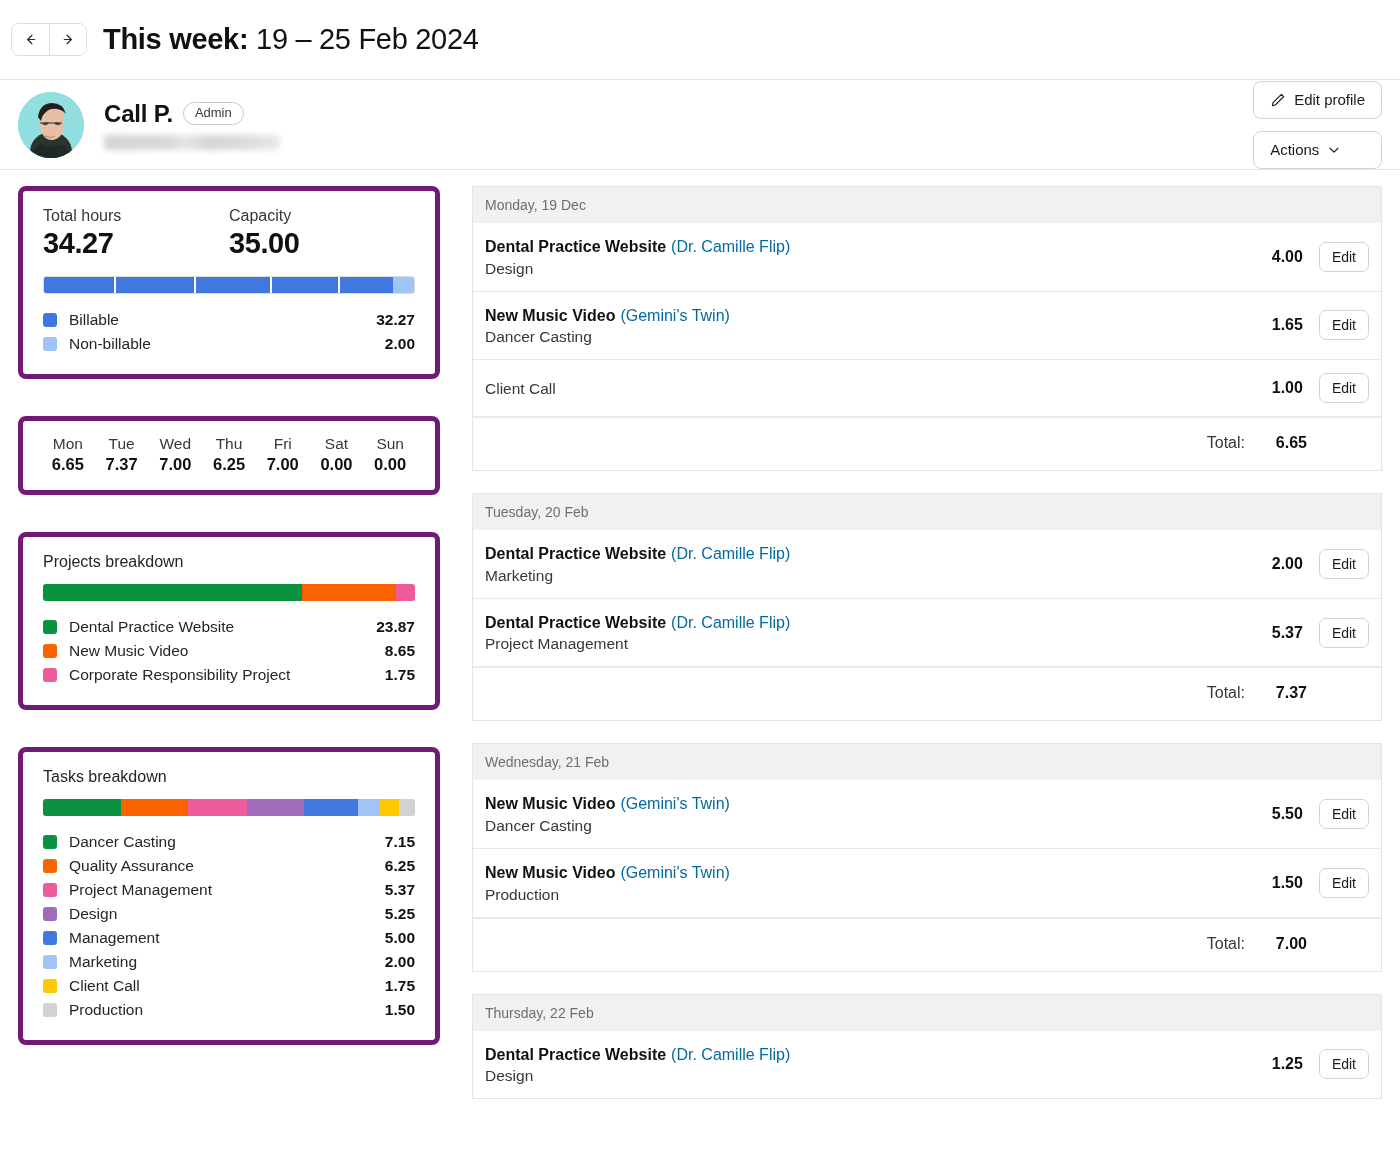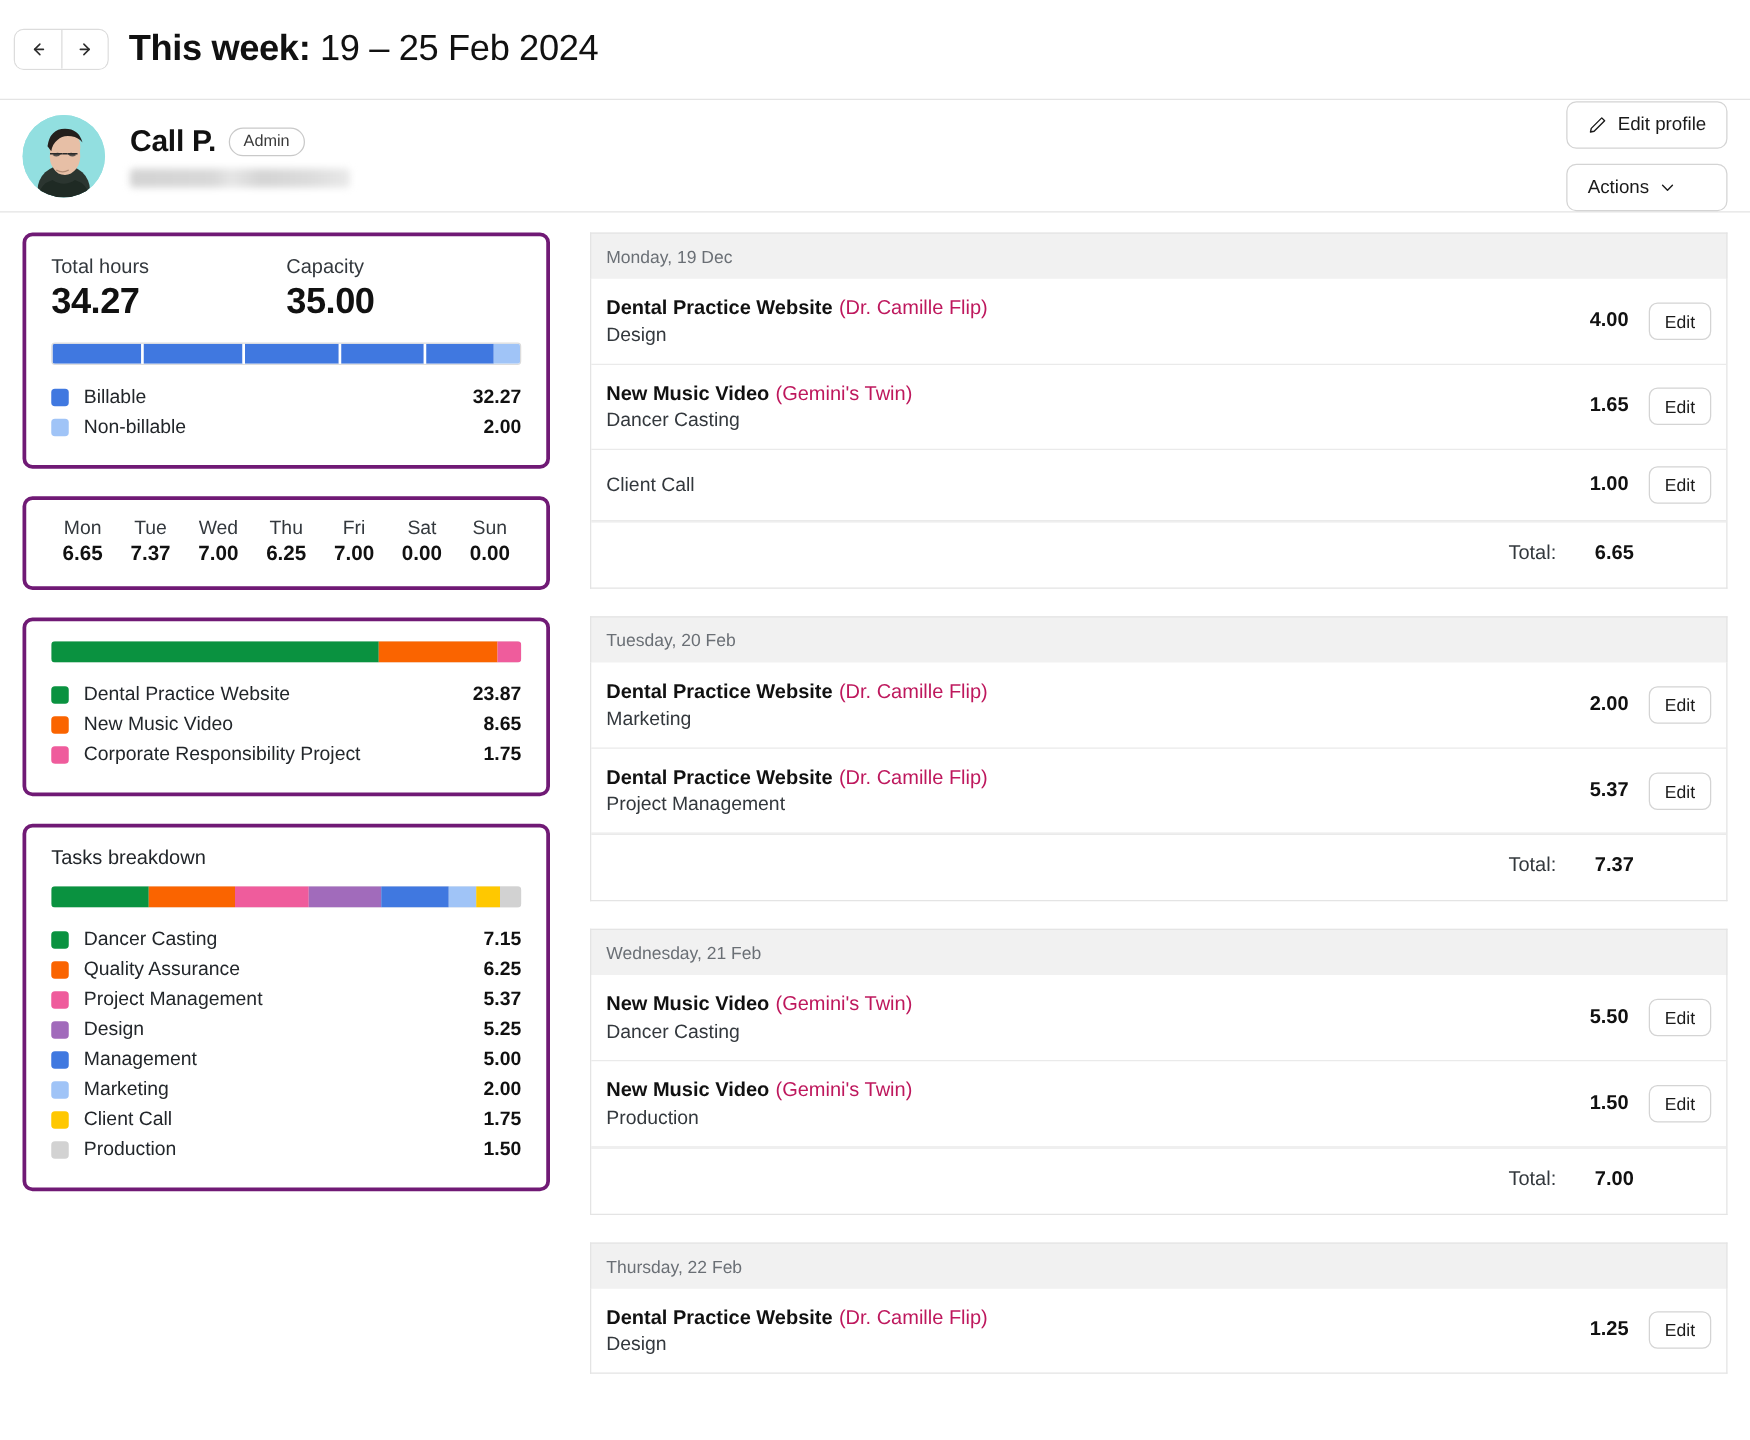--- a/index.html
+++ b/index.html
@@ -103,25 +103,25 @@
     font-family: "Liberation Sans", sans-serif;
     white-space: nowrap;
   }
 
   
   .columns { display: flex; padding: 16px 18px 0 18px; gap: 32px; }
   .leftcol { width: 422px; flex: 0 0 422px; }
   .rightcol { flex: 1 1 auto; min-width: 0; }
 
   .card {
-    border: 3px solid #701a75;
+    border: 5px solid #701a75;
     border-radius: 8px;
     background: #fff;
     padding: 16px 20px 18px 20px;
-    margin-bottom: 22px;
+    margin-bottom: 37px;
   }
 
   
   .thead-grid { display: flex; }
   .thead-cell { width: 208px; }
   .tlabel { font-size: 16px; color: #33383d; margin-bottom: 2px; }
   .tvalue { font-size: 29px; font-weight: bold; color: #111; letter-spacing: -0.4px; }
 
   .capbar {
     margin-top: 16px;
@@ -181,21 +181,21 @@
   .entry {
     display: flex;
     align-items: center;
     padding: 13px 12px;
     border-bottom: 1px solid #eaeaea;
   }
   .entry:last-child { border-bottom: none; }
   .entry-main { flex: 1 1 auto; min-width: 0; }
   .entry-line1 { font-size: 16px; line-height: 1.35; }
   .proj { font-weight: bold; color: #111; }
-  .client { color: #be185d; margin-left: 5px; margin-top: 23px; }
+  .client { color: #0369a1; margin-left: 5px; margin-top: 23px; }
   .task { font-size: 15.5px; color: #33383d; margin-top: 2px; }
   .entry-hours {
     font-size: 16px;
     font-weight: bold;
     color: #111;
     text-align: right;
     width: 62px;
     flex: 0 0 62px;
   }
   .editbtn {
@@ -355,20 +355,21 @@
             <div class="dayval">0.00</div>
           </div>
           <div class="daycell">
             <div class="dayname">Sun</div>
             <div class="dayval">0.00</div>
           </div>
         </div>
     </div>
 
     <div class="card">
+      <div class="cardtitle">Projects breakdown</div>
       <div class="stackbar" id="projects-bar">
           <div class="seg" style="width: 69.6528%; background: rgb(10, 146, 64);"></div>
           <div class="seg" style="width: 25.2407%; background: rgb(250, 100, 0);"></div>
           <div class="seg" style="width: 5.10651%; background: rgb(239, 92, 156);"></div>
         </div>
       <div class="legend" id="projects-legend">
           <div class="legend-row">
             <span class="sw" style="background: rgb(10, 146, 64);"></span>
             <span class="legend-name">Dental Practice Website</span>
             <span class="legend-val">23.87</span>

